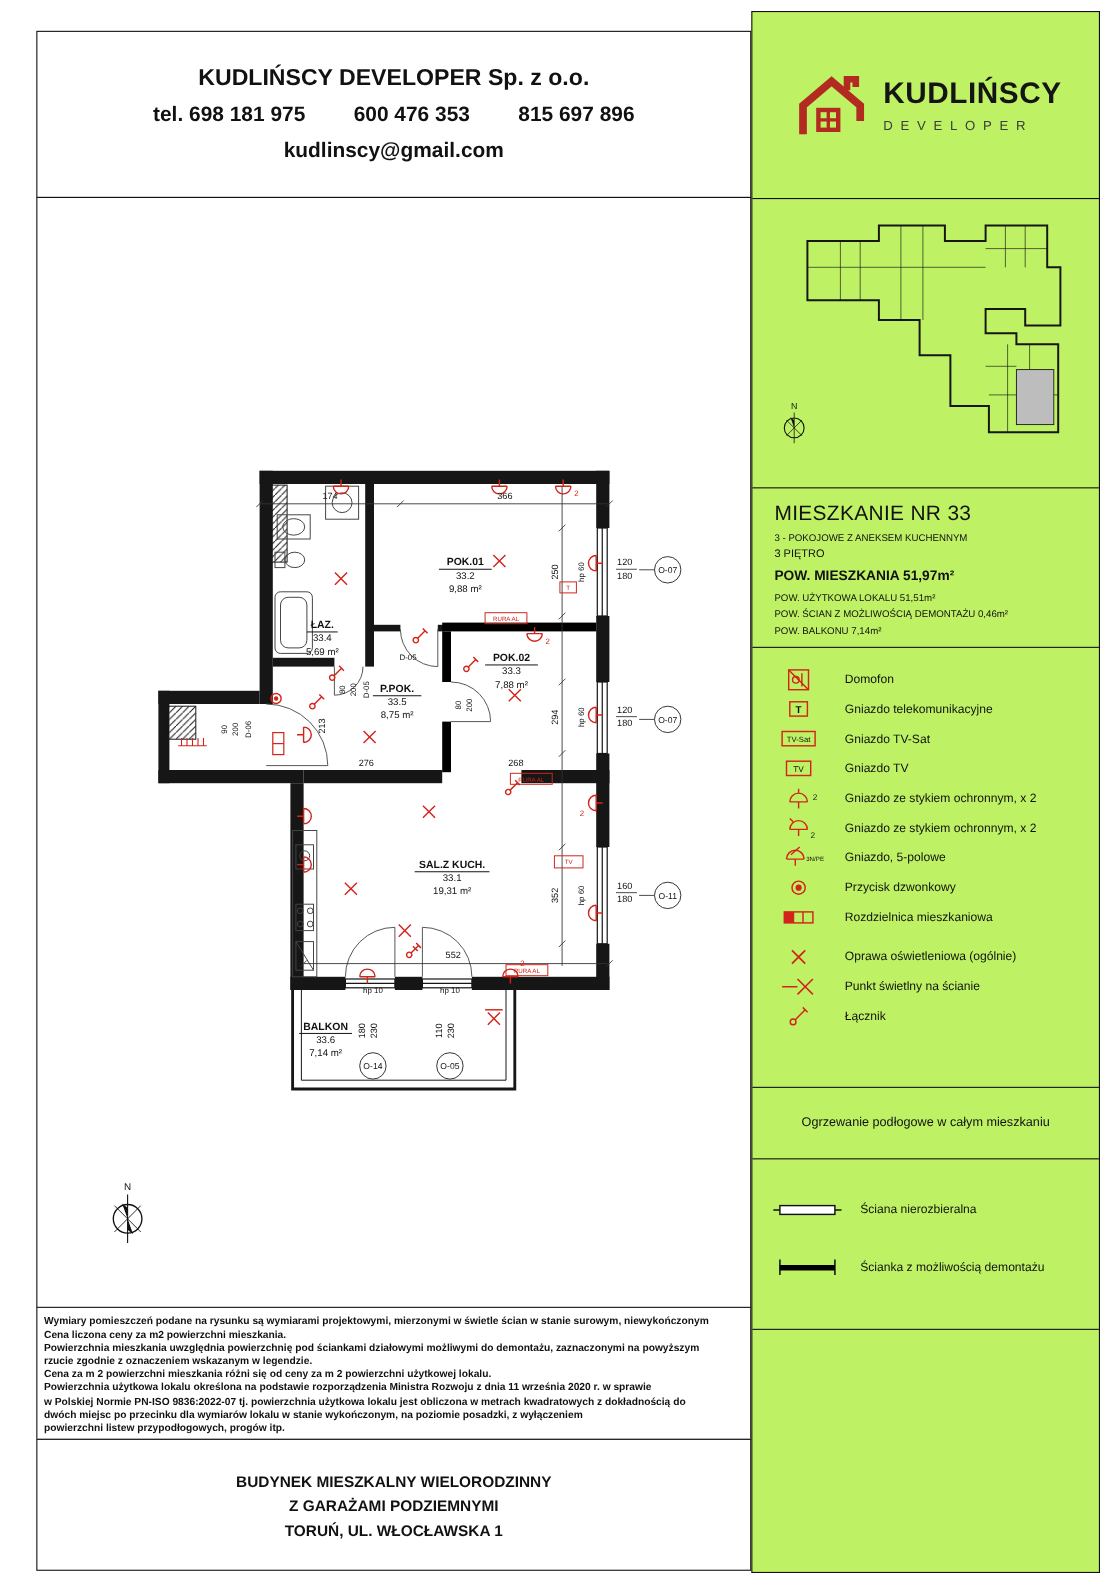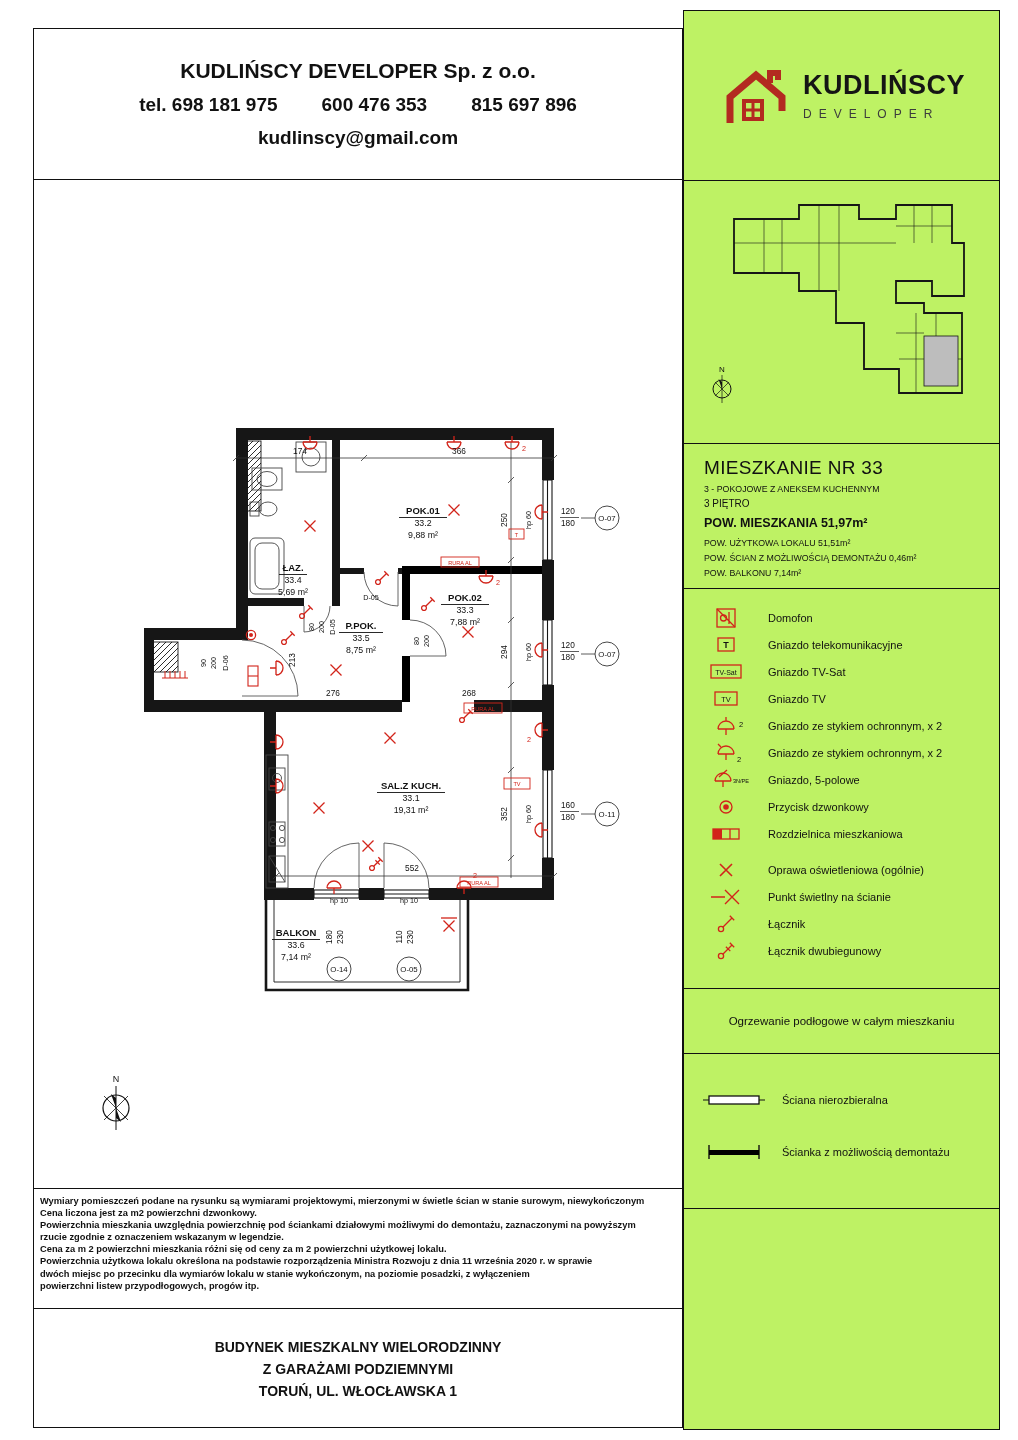--- a/index.html
+++ b/index.html
@@ -328,25 +328,26 @@
           <path d="M82,906 V950" stroke="#111" stroke-width="1" fill="none"></path>
           <path d="M70,916 L94,940 M94,916 L70,940" stroke="#111" stroke-width="0.8" fill="none"></path>
           <path d="M82,928 L77,914 L82,918 Z M82,928 L87,942 L82,938 Z" fill="#111" stroke="none"></path>
           <text x="82" y="902" text-anchor="middle" font-size="9">N</text>
         </g>
       </svg>
     </div>
 
     <div class="disclaimer-box">
       <div>Wymiary pomieszczeń podane na rysunku są wymiarami projektowymi, mierzonymi w świetle ścian w stanie surowym, niewykończonym</div>
-      <div>Cena liczona jest za m2 powierzchni dzwonkowy.</div>
+      <div>Cena liczona ceny za m2 powierzchni mieszkania.</div>
       <div>Powierzchnia mieszkania uwzględnia powierzchnię pod ściankami działowymi możliwymi do demontażu, zaznaczonymi na powyższym</div>
       <div>rzucie zgodnie z oznaczeniem wskazanym w legendzie.</div>
       <div>Cena za m 2 powierzchni mieszkania różni się od ceny za m 2 powierzchni użytkowej lokalu.</div>
       <div>Powierzchnia użytkowa lokalu określona na podstawie rozporządzenia Ministra Rozwoju z dnia 11 września 2020 r. w sprawie</div>
+      <div>w Polskiej Normie PN-ISO 9836:2022-07 tj. powierzchnia użytkowa lokalu jest obliczona w metrach kwadratowych z dokładnością do</div>
       <div>dwóch miejsc po przecinku dla wymiarów lokalu w stanie wykończonym, na poziomie posadzki, z wyłączeniem</div>
       <div>powierzchni listew przypodłogowych, progów itp.</div>
     </div>
 
     <div class="footer-box">
       <div>BUDYNEK MIESZKALNY WIELORODZINNY</div>
       <div>Z GARAŻAMI PODZIEMNYMI</div>
       <div>TORUŃ, UL. WŁOCŁAWSKA 1</div>
     </div>
   </div>
@@ -505,31 +506,20 @@
         <span class="legend-icon">
           <svg width="54" height="24" viewBox="0 0 54 24">
             <g fill="none" stroke="#d2241a" stroke-width="1.3">
               <circle cx="22" cy="17" r="2.6"></circle>
                 <path d="M23.8,15.2 L33,6 M30.8,3.8 L35.2,8.2"></path>
             </g>
           </svg>
         </span>
         <span class="legend-label">Łącznik</span>
       </div>
-      <div class="legend-row">
-        <span class="legend-icon">
-          <svg width="54" height="24" viewBox="0 0 54 24">
-            <g fill="none" stroke="#d2241a" stroke-width="1.3">
-              <circle cx="22" cy="17" r="2.6"></circle>
-                <path d="M23.8,15.2 L33,6 M30.8,3.8 L35.2,8.2 M26.9,7.7 L31.3,12.1"></path>
-            </g>
-          </svg>
-        </span>
-        <span class="legend-label">Łącznik dwubiegunowy</span>
-      </div>
     </div>
 
     <div class="heating-sec">
       <span>Ogrzewanie podłogowe w całym mieszkaniu</span>
     </div>
 
     <div class="walls-sec">
       <div class="wall-row">
         <span class="wall-icon">
           <svg width="64" height="20" viewBox="0 0 64 20">

